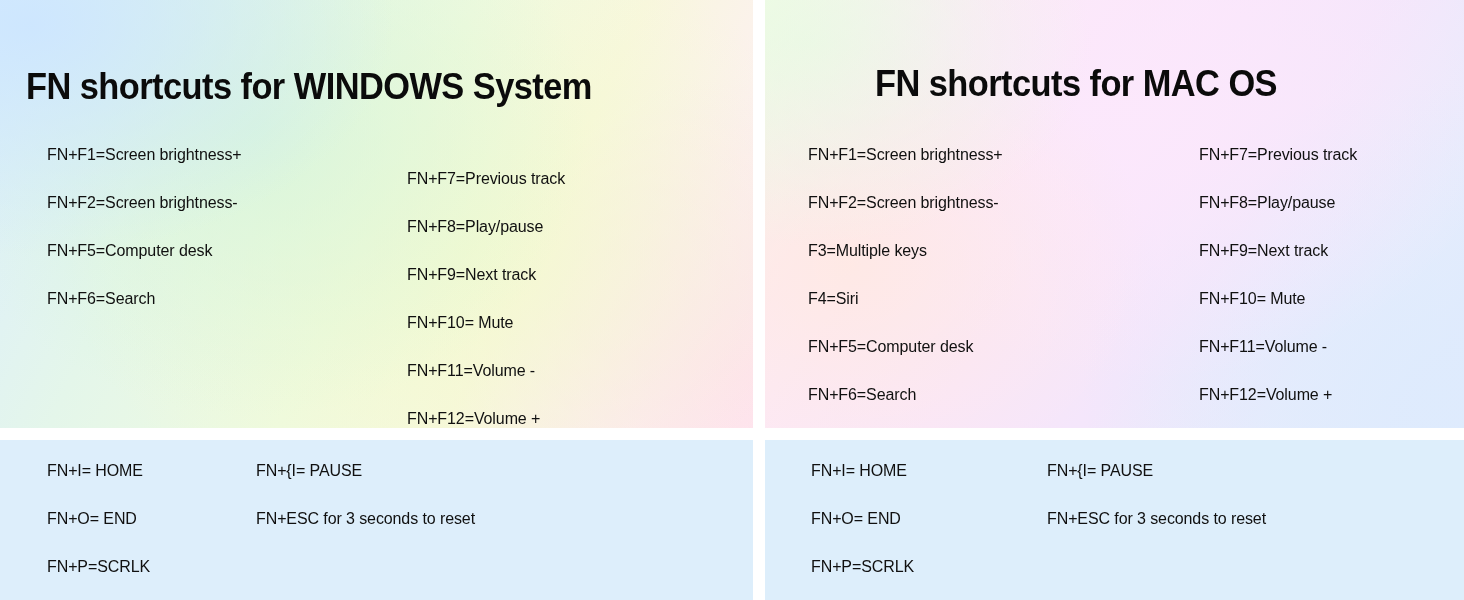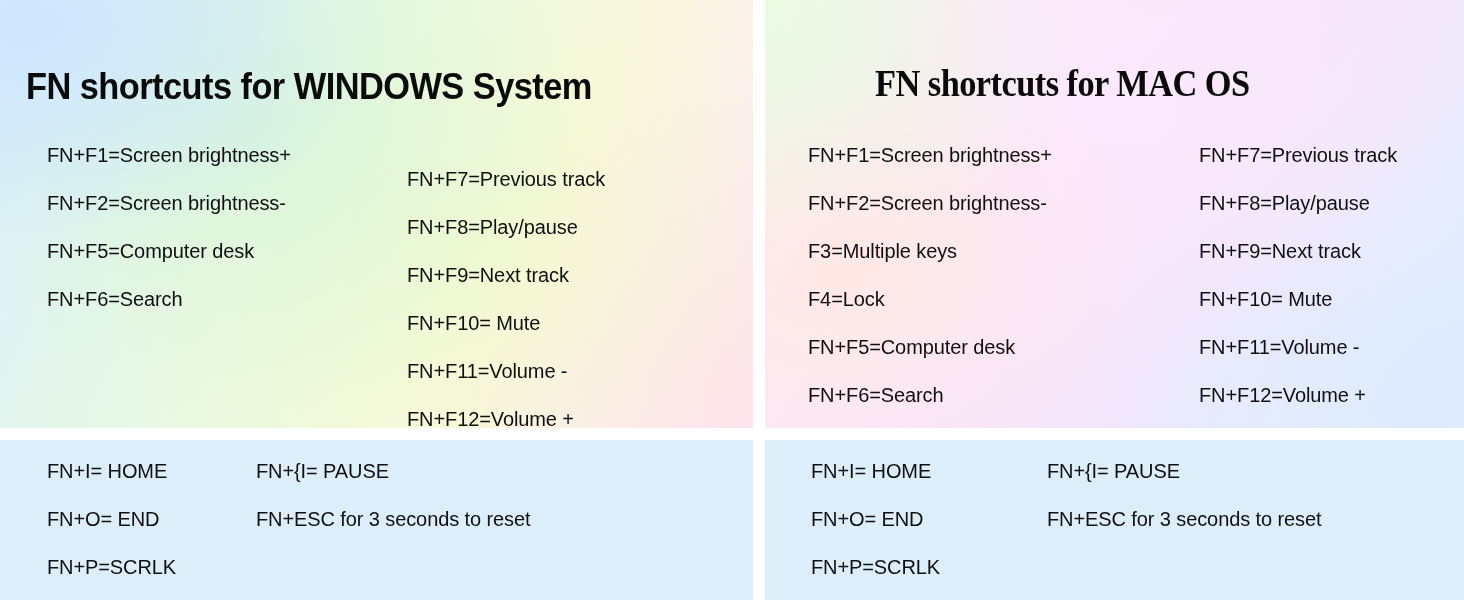--- a/index.html
+++ b/index.html
@@ -46,21 +46,20 @@
     left: 765px;
     top: 0px;
     width: 699px;
     height: 428px;
     background:
       radial-gradient(ellipse 420px 300px at 6% 10%,  rgba(232,250,226,0.75) 0%, rgba(232,250,226,0) 68%),
       radial-gradient(ellipse 430px 340px at 12% 62%, rgba(255,233,226,0.85) 0%, rgba(255,233,226,0) 70%),
       radial-gradient(ellipse 520px 380px at 52% 26%, rgba(252,232,252,0.9) 0%, rgba(252,232,252,0) 72%),
       radial-gradient(ellipse 480px 420px at 96% 92%, rgba(222,235,253,0.95) 0%, rgba(222,235,253,0) 74%),
       linear-gradient(125deg, #f2fbe8 0%, #fdeaf6 22%, #f9e6fb 46%, #f4e6fb 62%, #e8ecfc 82%, #dfeafd 100%);
-    font-family: Liberation Serif, serif;
   }
 
   #panel-windows-extra {
     left: 0px;
     top: 440px;
     width: 753px;
     height: 160px;
     background: #ddeefb;
   }
 
@@ -92,21 +91,21 @@
   
   .shortcut-list {
     position: absolute;
     list-style: none;
     margin: 0;
     padding: 0;
   }
 
   .shortcut-item {
     color: #101010;
-    font-size: 20px;
+    font-size: 16px;
     line-height: 48px;
     white-space: nowrap;
     letter-spacing: -0.1px;
   }
 
   .extra-list .shortcut-item {
     line-height: 48px;
   }
 
   
@@ -151,21 +150,21 @@
   </section>
 
   <section class="panel" id="panel-mac-main">
     <h1 class="panel-title" id="title-mac">FN shortcuts for MAC OS</h1>
   </section>
 
   <ul class="shortcut-list" id="mac-col-a">
     <li class="shortcut-item">FN+F1=Screen brightness+</li>
     <li class="shortcut-item">FN+F2=Screen brightness-</li>
     <li class="shortcut-item">F3=Multiple keys</li>
-    <li class="shortcut-item">F4=Lock</li>
+    <li class="shortcut-item">F4=Siri</li>
     <li class="shortcut-item">FN+F5=Computer desk</li>
     <li class="shortcut-item">FN+F6=Search</li>
   </ul>
 
   <ul class="shortcut-list" id="mac-col-b">
     <li class="shortcut-item">FN+F7=Previous track</li>
     <li class="shortcut-item">FN+F8=Play/pause</li>
     <li class="shortcut-item">FN+F9=Next track</li>
     <li class="shortcut-item">FN+F10= Mute</li>
     <li class="shortcut-item">FN+F11=Volume -</li>

